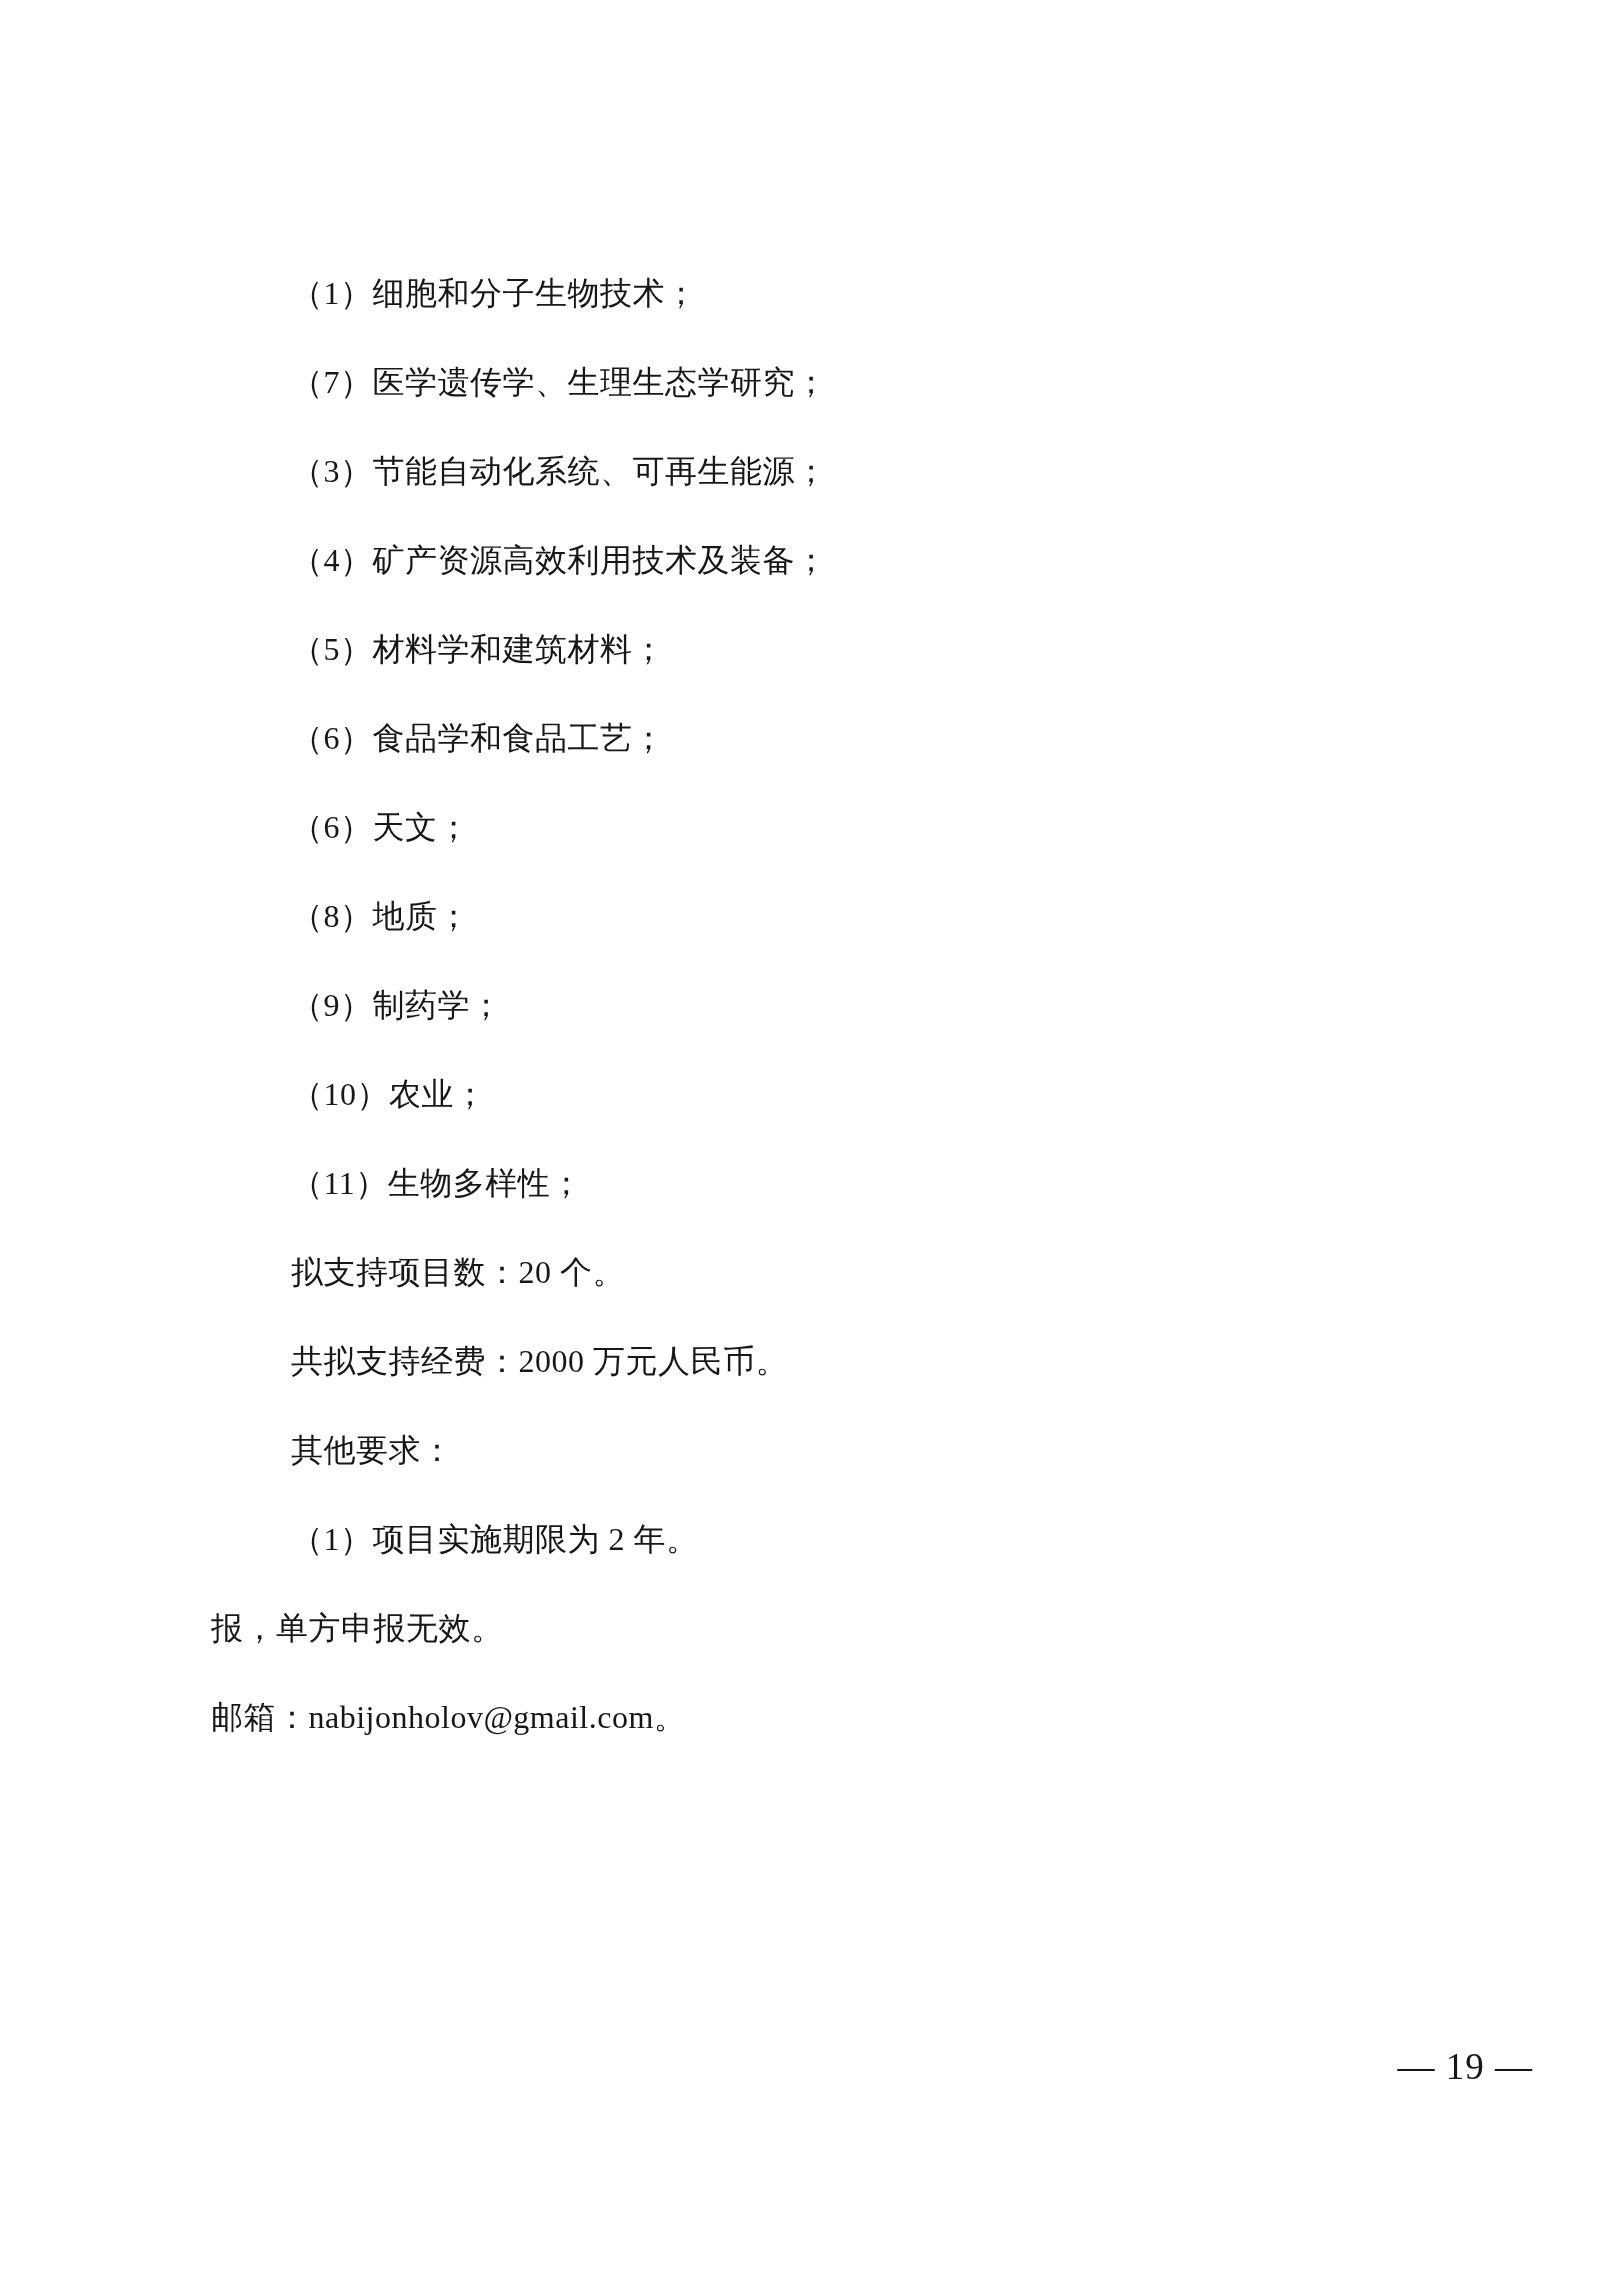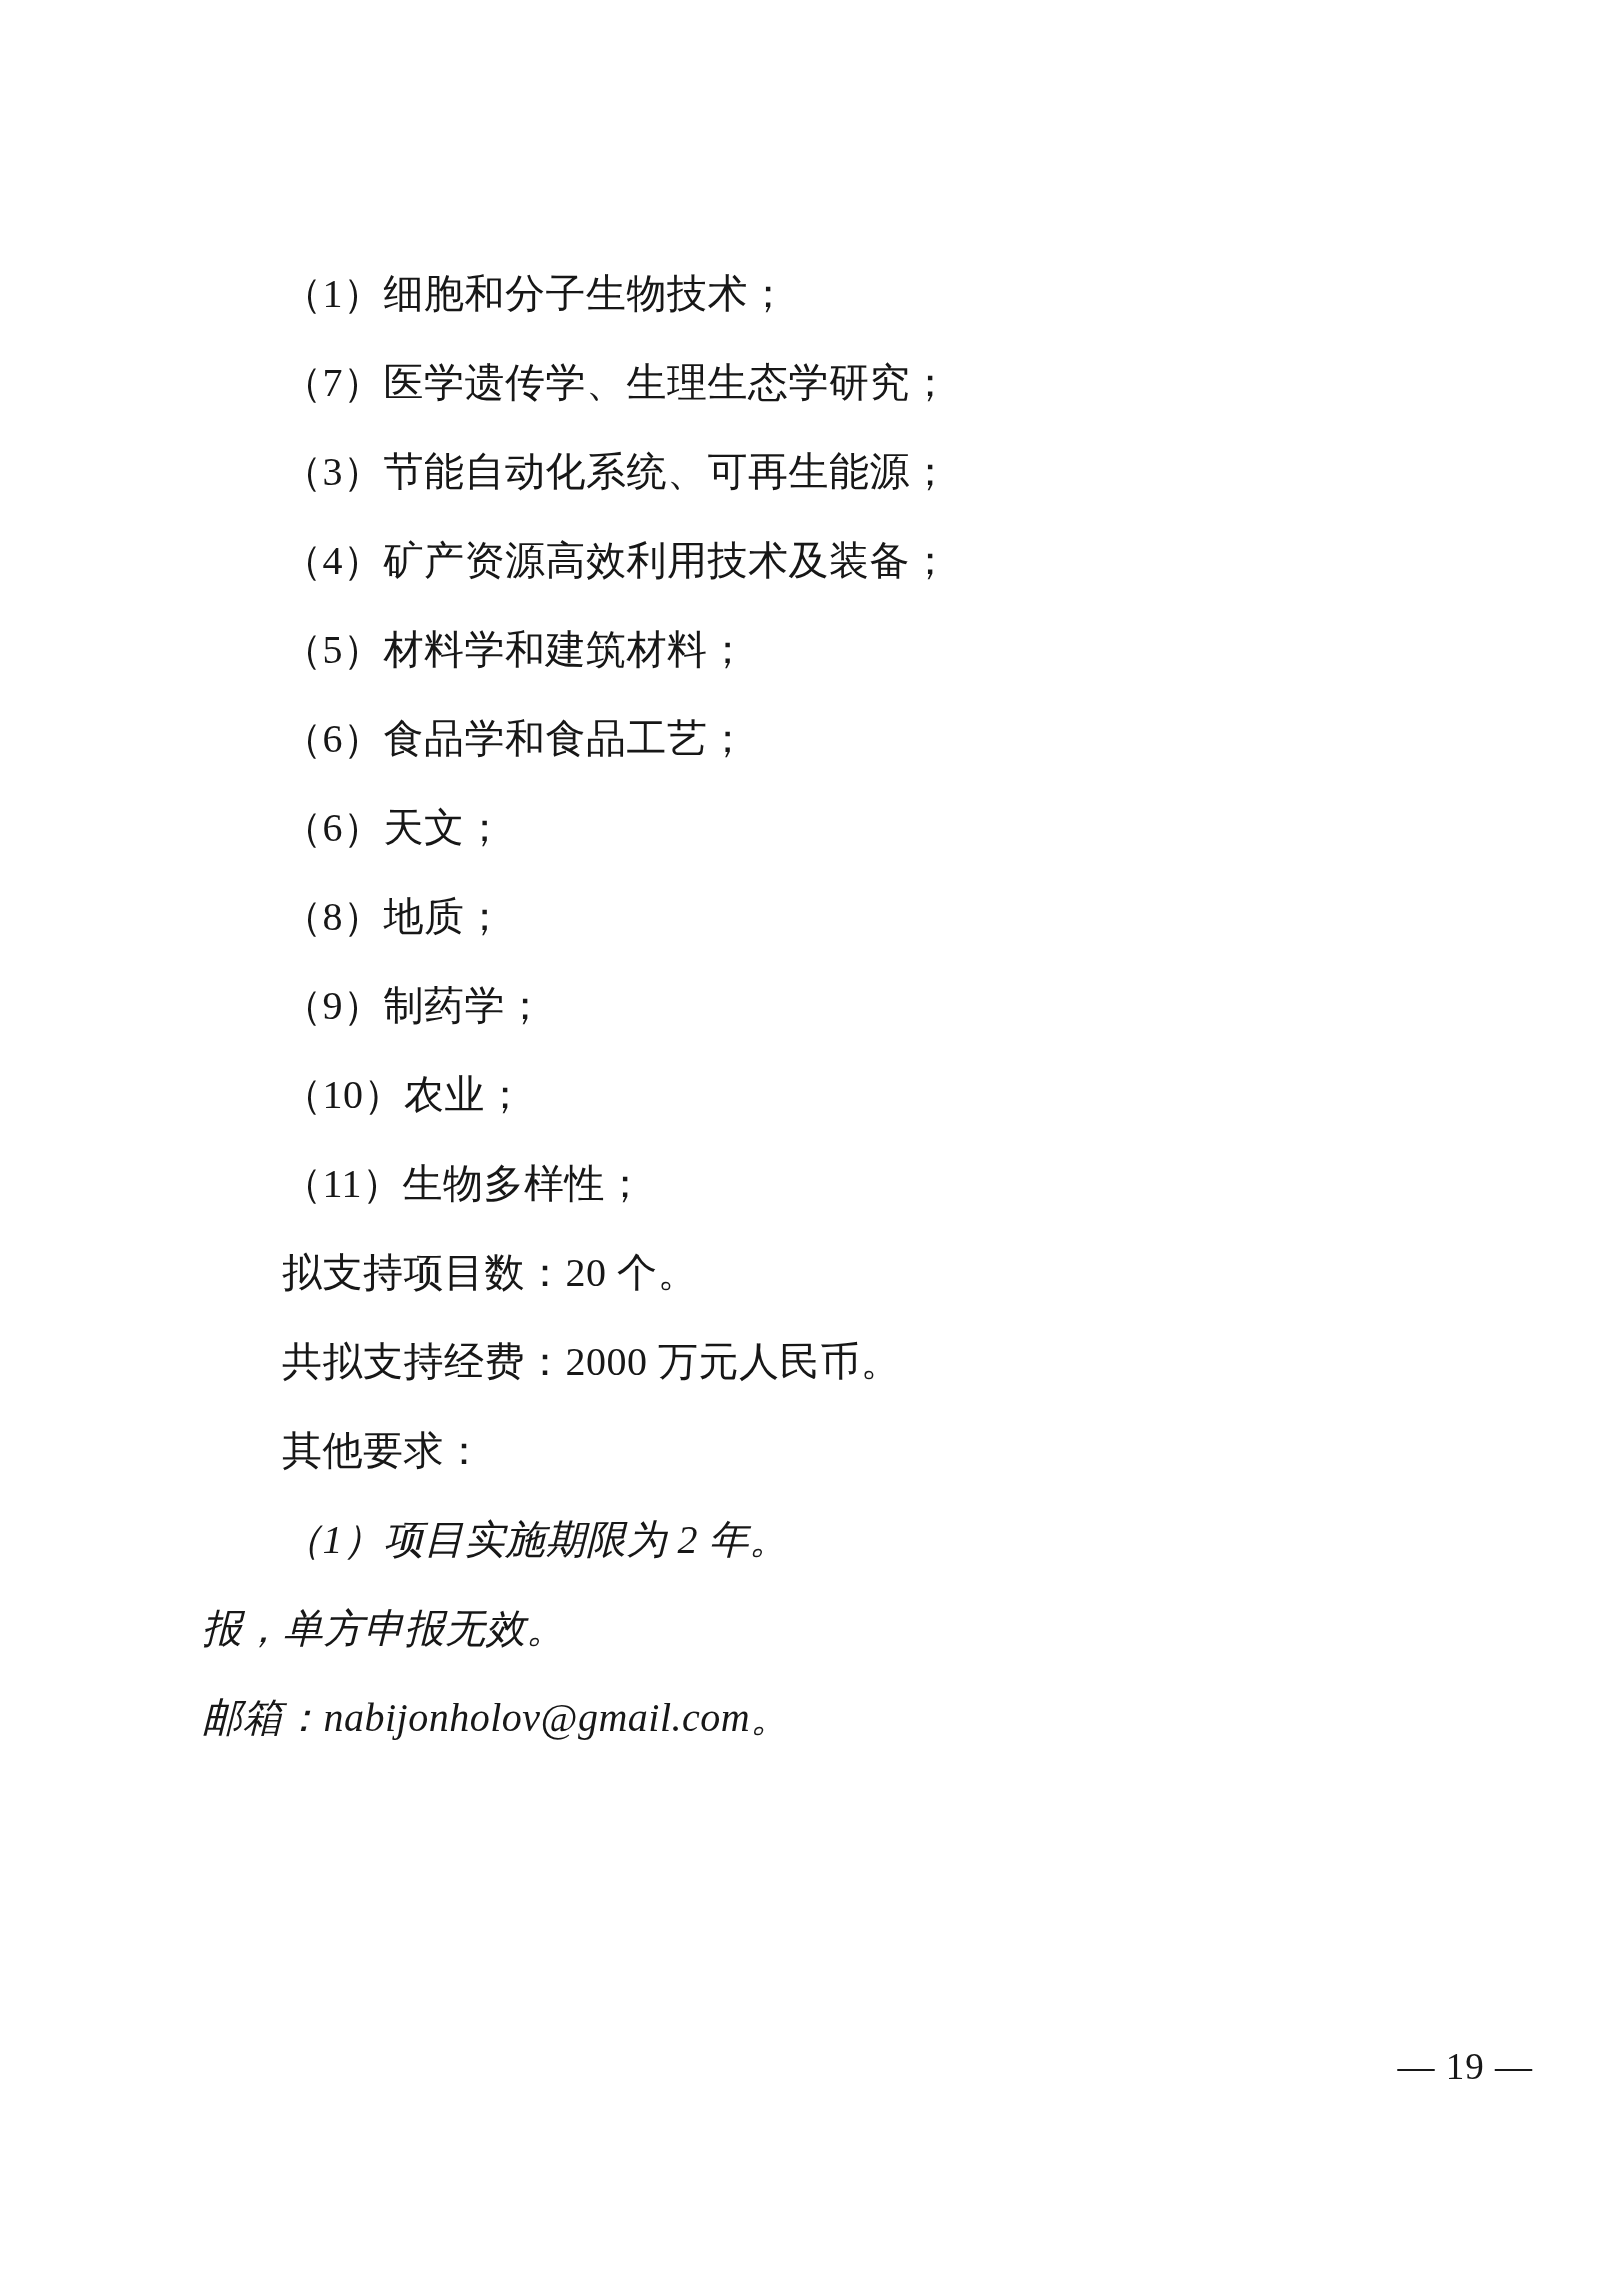--- a/index.html
+++ b/index.html
@@ -24,36 +24,35 @@
     box-sizing: border-box;
     padding: 0;
   }
   .content {
     position: absolute;
     left: 194px;
     top: 263px;
     width: 1235px;
   }
   .line {
-    font-size: 40px;
+    font-size: 32px;
     line-height: 61px;
-    margin: 0 0 28px 8px;
+    margin: 0 0 28px 17px;
     letter-spacing: 0.5px;
     white-space: pre-wrap;
     color: #171717;
   }
   .indent {
     text-indent: 80px;
   }
   .wrap {
     text-indent: 0;
   }
   .para-block {
     margin-bottom: 28px;
-    font-style: italic;
   }
   .para-block .line {
     margin-bottom: 0;
   }
   .page-number {
     position: absolute;
     left: 0;
     top: 2044px;
     width: 1621px;
     text-align: right;

